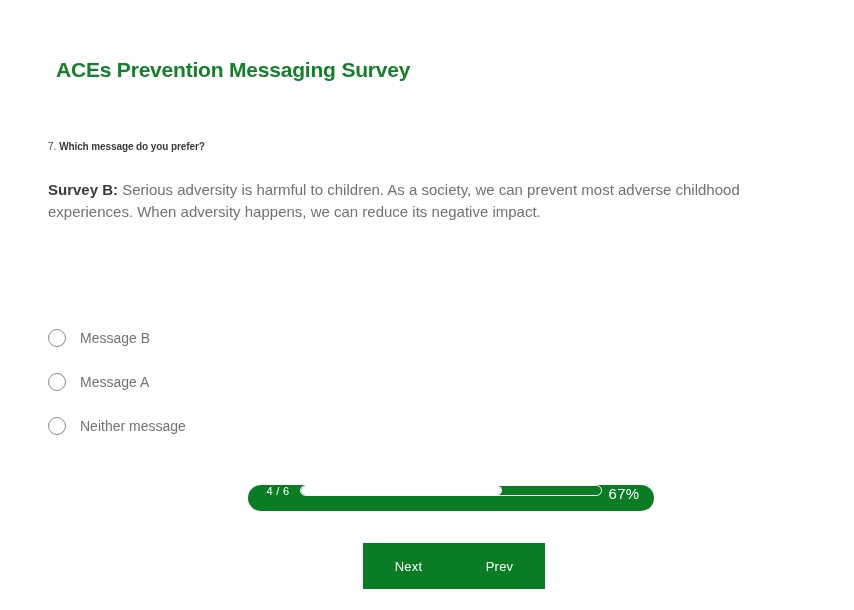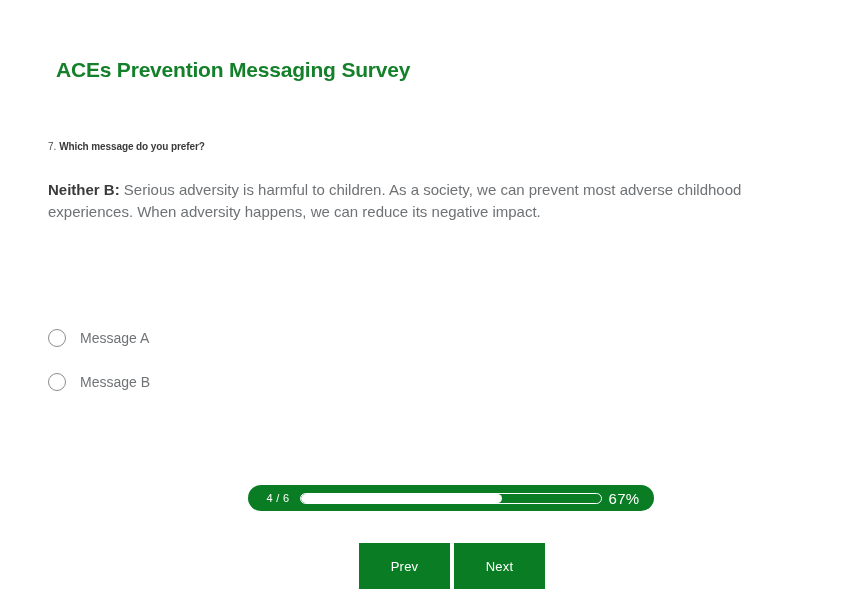--- a/index.html
+++ b/index.html
@@ -109,21 +109,20 @@
   
   .progress-pill {
     position: absolute;
     left: 248px;
     top: 485px;
     width: 406px;
     height: 26px;
     background: #0a7d24;
     border-radius: 13px;
     display: flex;
-    align-items: center;
     box-sizing: border-box;
     padding: 0 8px;
   }
   .progress-count {
     font-size: 11px;
     color: #ffffff;
     flex: 0 0 auto;
     width: 44px;
     text-align: center;
     letter-spacing: 0.3px;
@@ -190,47 +189,51 @@
 
   <div class="question-block">
 
     <p class="question-line">
       <span class="question-number">7.</span>
       <span class="question-text">Which message do you prefer?</span>
     </p>
 
 
     <p class="message-para">
-      <span class="message-label">Neither B:</span>
+      <span class="message-label">Survey B:</span>
       <span>Serious adversity is harmful to children. As a society, we can prevent most adverse childhood experiences. When adversity happens, we can reduce its negative impact.</span>
     </p>
 
   </div>
 
   <div class="options">
+
+    <label class="option-row">
+      <span class="radio-outer"></span>
+      <span class="option-label">Message B</span>
+    </label>
 
     <label class="option-row">
       <span class="radio-outer"></span>
       <span class="option-label">Message A</span>
     </label>
 
     <label class="option-row">
       <span class="radio-outer"></span>
-      <span class="option-label">Message B</span>
+      <span class="option-label">Neither message</span>
     </label>
-
 
   </div>
 
   <div class="progress-pill">
     <span class="progress-count">4 / 6</span>
     <span class="progress-track">
       <span class="progress-fill" style="width: 67%;"></span>
     </span>
     <span class="progress-percent">67%</span>
   </div>
 
   <div class="nav-buttons">
+    <button class="nav-btn next" style="background: rgb(10, 125, 36);">Next</button>
     <button class="nav-btn prev" style="background: rgb(10, 125, 36);">Prev</button>
-    <button class="nav-btn next" style="background: rgb(10, 125, 36);">Next</button>
   </div>
 
 </div>
 
 </body></html>

